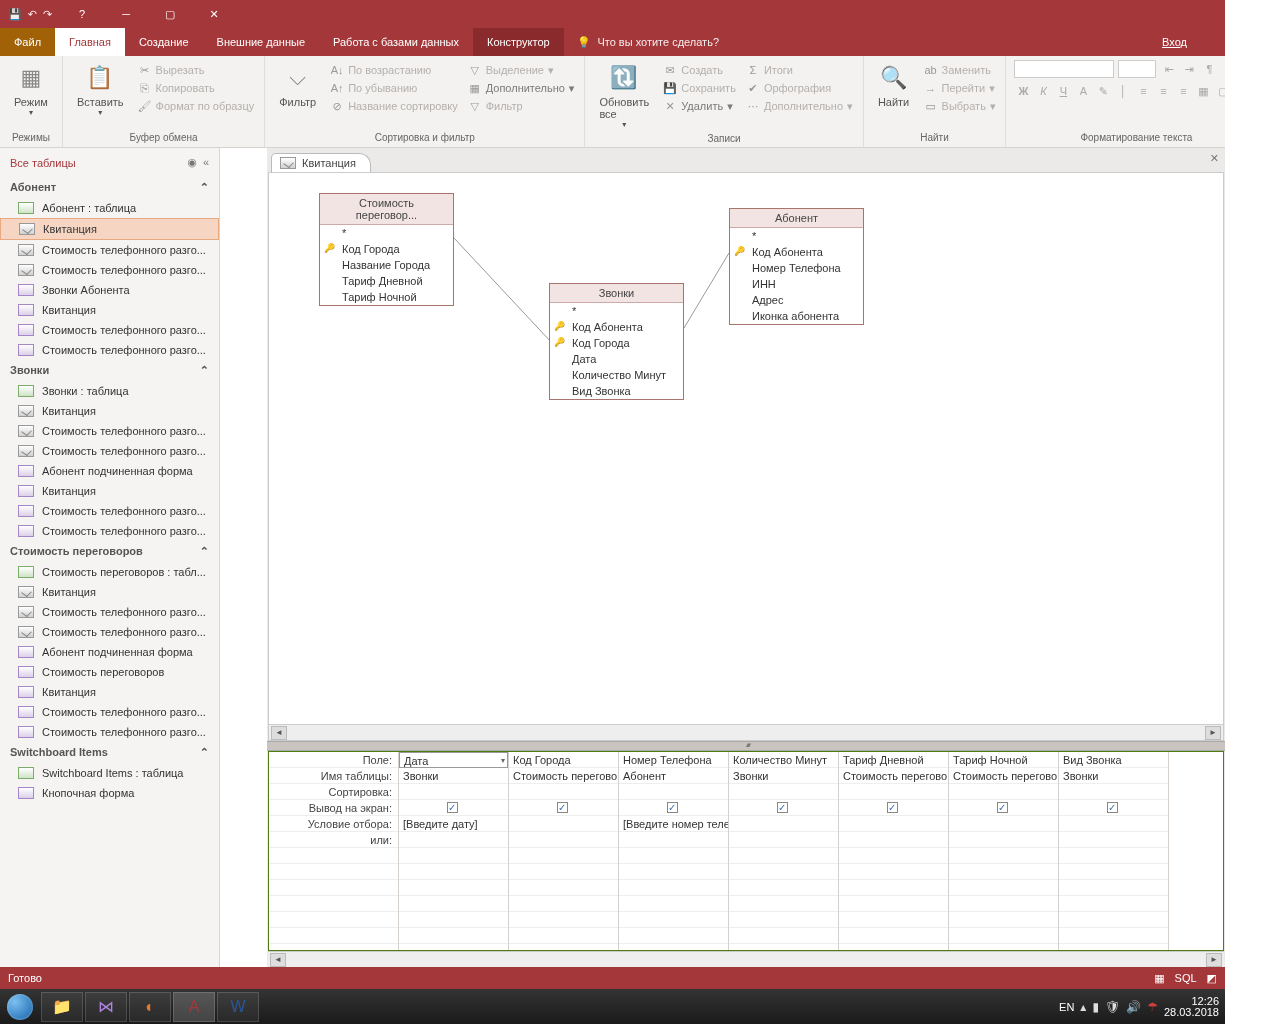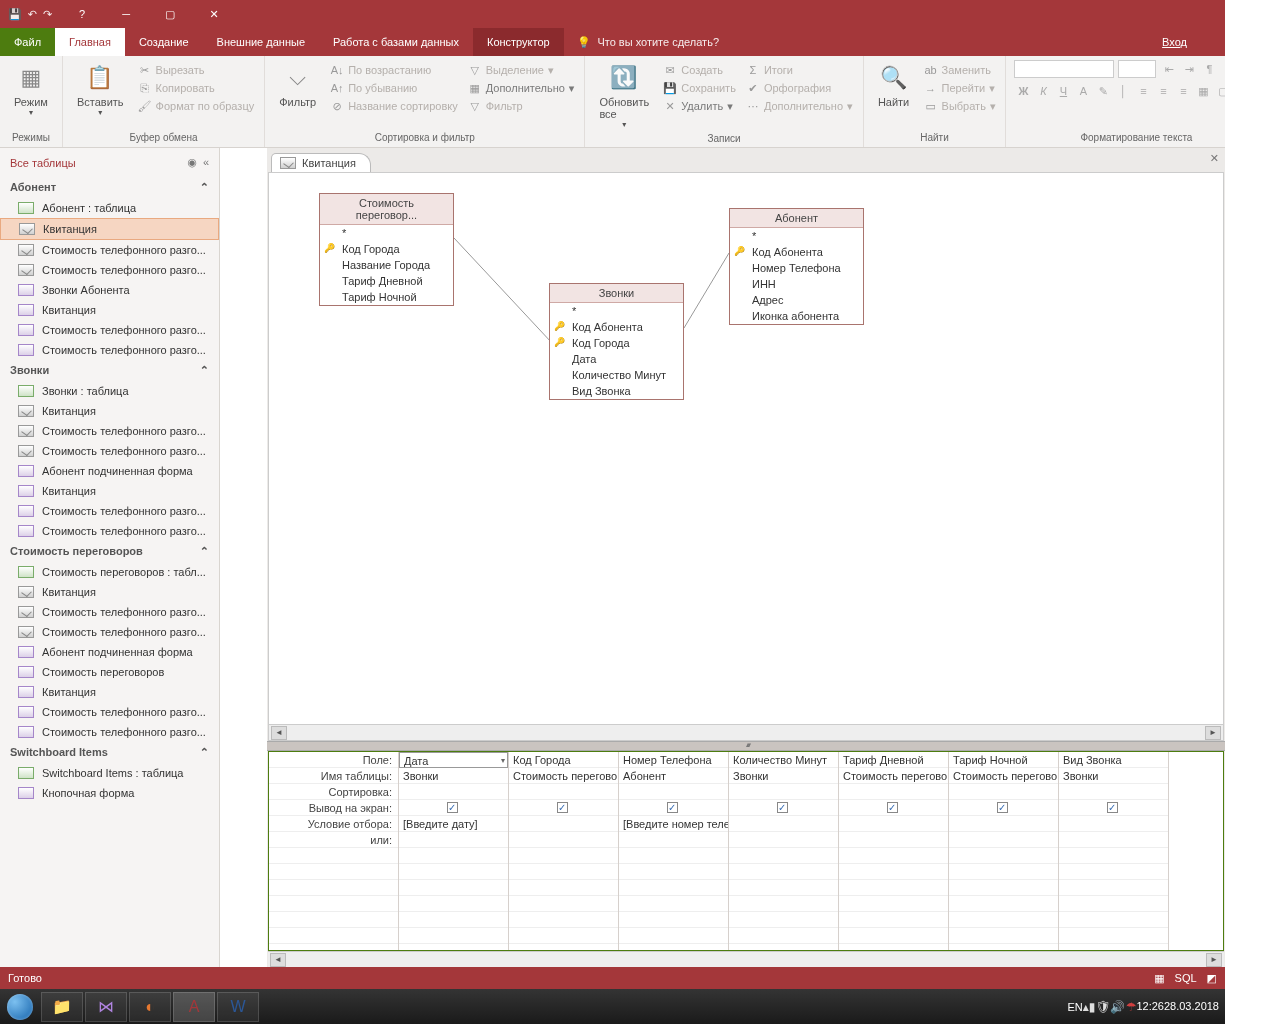--- a/index.html
+++ b/index.html
@@ -7,21 +7,21 @@
 .titlebar { height:28px; background:#a4373a; display:flex; align-items:center; color:#fff; }
 .qat { display:flex; gap:6px; padding:0 8px; align-items:center; }
 .qat span { opacity:0.9; }
 .title-mid { flex:1; display:flex; justify-content:center; gap:18px; align-items:center; }
 .title-ctx { background:#8b2a2d; padding:0 10px; height:28px; display:flex; align-items:center; }
 .title-file { max-width:430px; overflow:hidden; white-space:nowrap; text-overflow:ellipsis; }
 .wincontrols { display:flex; }
 .wincontrols div { width:44px; height:28px; display:flex; align-items:center; justify-content:center; }
 .tabstrip { height:28px; background:#a4373a; display:flex; align-items:center; color:#fff; position:relative; }
 .tab { padding:0 14px; height:28px; display:flex; align-items:center; cursor:pointer; }
-.tab.file { background:#4d7c0f; }
+.tab.file { background:#a16207; }
 .tab.active { background:#fff; color:#a4373a; }
 .tab.ctx { background:#8b2a2d; }
 .tell { padding:0 14px; display:flex; align-items:center; gap:6px; opacity:0.9; }
 .login { position:absolute; right:24px;text-decoration:underline; }
 .ribbon { height:92px; background:#f3f2f1; border-bottom:1px solid #d7d3cf; display:flex; }
 .group { border-right:1px solid #e1ddda; padding:4px 8px 2px 8px; display:flex; flex-direction:column; }
 .group-body { flex:1; display:flex; gap:6px; }
 .group-label { text-align:center; color:#666; font-size:10px; padding:2px 0; }
 .bigbtn { display:flex; flex-direction:column; align-items:center; justify-content:flex-start; padding:2px 6px; color:#555; min-width:44px; }
 .bigbtn .ico { width:32px; height:32px; margin-bottom:2px; display:flex; align-items:center; justify-content:center; font-size:22px; color:#888; }
@@ -66,23 +66,23 @@
 .qcell { height:16px; padding:0 4px; color:#333; border-bottom:1px solid #eee; line-height:16px; overflow:hidden; white-space:nowrap; position:relative; }
 .chk { width:11px; height:11px; border:1px solid #888; display:inline-block; position:relative; margin-left:44px; margin-top:2px; background:#fff; }
 .chk:after { content:"✓"; position:absolute; left:0; top:-3px; font-size:10px; color:#3a6eb5; }
 .statusbar { height:22px; background:#a4373a; color:#fff; display:flex; align-items:center; justify-content:space-between; padding:0 8px; }
 .sb-right { display:flex; gap:10px; align-items:center; font-size:10px; }
 .taskbar { height:35px; background:linear-gradient(#343434,#1a1a1a); display:flex; align-items:center; }
 .start { width:40px; height:35px; display:flex; align-items:center; justify-content:center; }
 .orb { width:26px; height:26px; border-radius:50%; background:radial-gradient(circle at 30% 30%,#7cc0f0,#1260a9); box-shadow:0 0 3px rgba(255,255,255,0.4) inset; }
 .tbtn { width:42px; height:30px; margin:0 1px; border:1px solid rgba(255,255,255,0.15); background:rgba(255,255,255,0.06); display:flex; align-items:center; justify-content:center; color:#ddd; font-size:16px; }
 .tbtn.active { background:rgba(255,255,255,0.18); }
-.tray { margin-left:auto; display:flex; align-items:center; color:#fff; padding-right:6px; font-size:10px; }
+.tray { margin-left:auto; display:flex; align-items:center; gap:6px; color:#fff; padding-right:6px; font-size:10px; }
 .tray-ico { opacity:0.85; font-size:12px; }
-.clock { display:flex; flex-direction:row; align-items:flex-end; gap:0; line-height:11px; }
+.clock { display:flex; flex-direction:column; align-items:flex-end; gap:0; line-height:11px; }
 svg.line { position:absolute; top:0; left:0; pointer-events:none; }
 </style>
 </head>
 <body>
 
 <div class="titlebar">
   <div class="qat">
     <span>💾</span>
     <span>↶</span>
     <span>↷</span>

